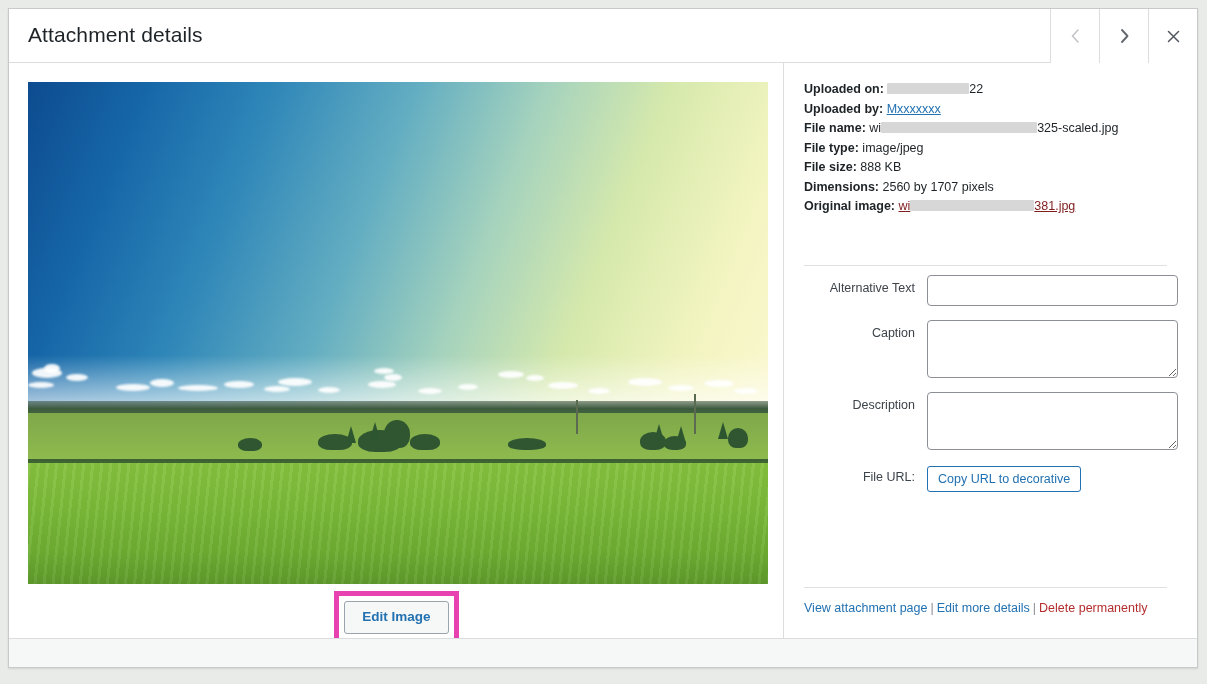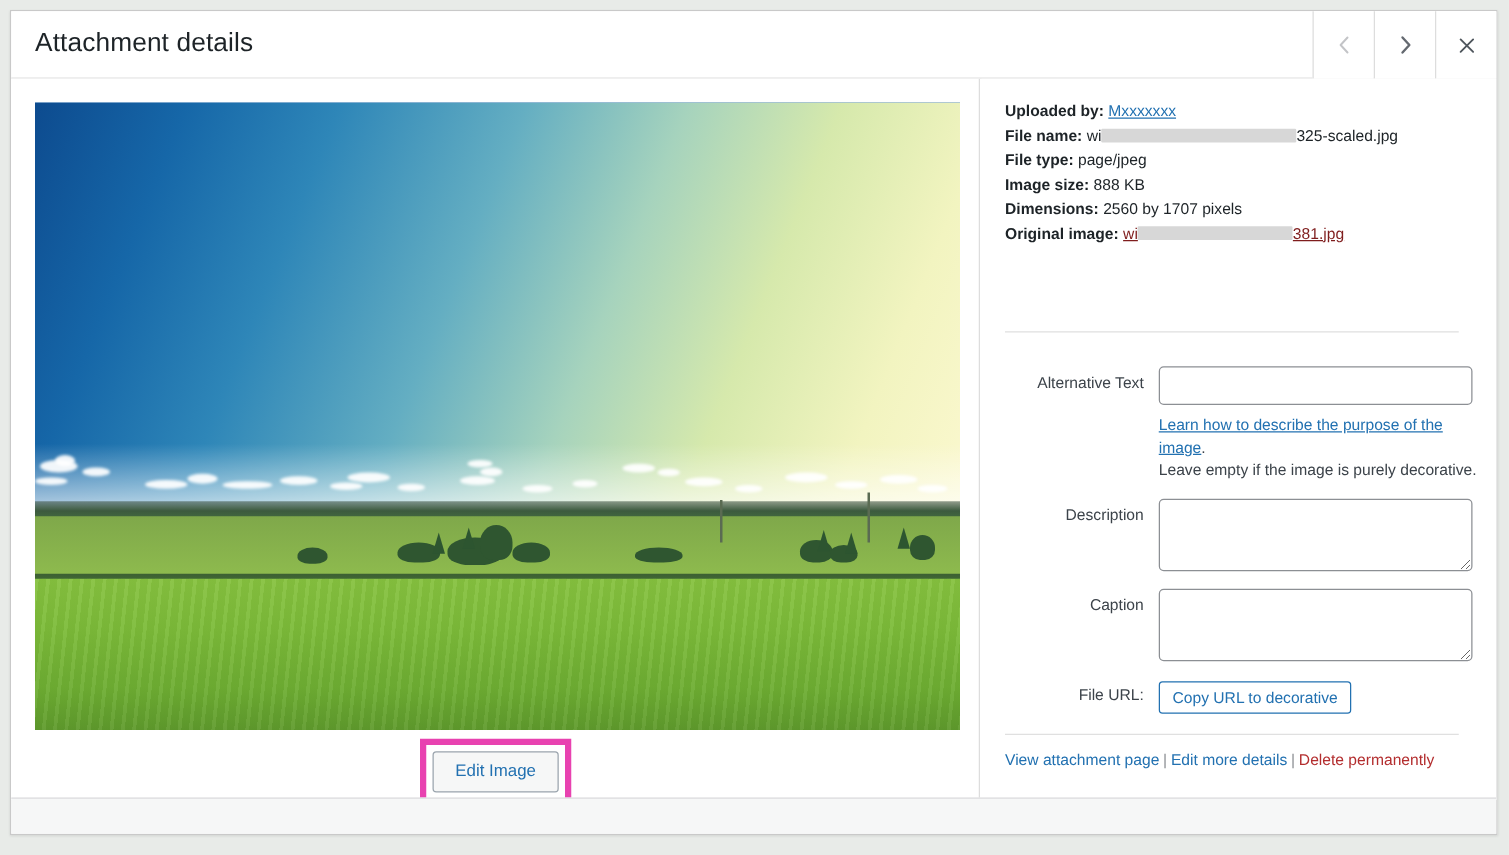--- a/index.html
+++ b/index.html
@@ -200,20 +200,21 @@
     min-width: 85px;
     padding: 6px 17px;
     font-size: 13.5px;
     color: #2271b1;
     background: #f6f7f7;
     border: 1px solid #9aa4ad;
     border-radius: 3px;
     cursor: pointer;
     font-family: "Liberation Sans", sans-serif;
     line-height: 1.4;
+    font-weight: bold;
   }
 
   
   .meta {
     position: absolute;
     left: 19px; top: 18px;
     width: 380px;
     font-size: 12.5px;
     color: #1d2327;
     line-height: 1.32;
@@ -240,21 +241,21 @@
     position: absolute;
     left: 19px; top: 202px;
     width: 363px;
     height: 1px;
     background: #e0e0e0;
   }
 
   
   .form {
     position: absolute;
-    left: 0; top: 230px;
+    left: 0; top: 212px;
     width: 100%;
   }
   .frow {
     display: flex;
     align-items: flex-start;
     margin-bottom: 14px;
     padding-right: 12px;
   }
   .flabel {
     width: 142px;
@@ -451,76 +452,76 @@
         <div class="hl-box">
           <button class="btn-editimage">Edit Image</button>
         </div>
       </div>
     </div>
 
     <div class="pane-right">
 
       <div class="meta">
         <div>
+          <strong>Uploaded on:</strong>
+          <span class="redact r-date"></span><span>22</span>
+        </div>
+        <div>
           <strong>Uploaded by:</strong>
           <a class="lnk" href="#">Mxxxxxxx</a>
         </div>
         <div>
           <strong>File name:</strong>
           <span>wi</span><span class="redact r-file"></span><span>325-scaled.jpg</span>
         </div>
         <div>
           <strong>File type:</strong>
-          <span>page/jpeg</span>
-        </div>
-        <div>
-          <strong>Image size:</strong>
+          <span>image/jpeg</span>
+        </div>
+        <div>
+          <strong>File size:</strong>
           <span>888 KB</span>
         </div>
         <div>
           <strong>Dimensions:</strong>
           <span>2560 by 1707 pixels</span>
         </div>
         <div>
           <strong>Original image:</strong>
           <a class="lnk-orig" href="#"><span>wi</span><span class="redact r-orig"></span><span>381.jpg</span></a>
         </div>
       </div>
 
       <div class="meta-rule"></div>
 
       <div class="form">
 
         <div class="frow">
           <div class="flabel">Alternative Text</div>
           <div class="fctl">
             <input class="inp" type="text" value="" style="">
-            <div class="helptext">
-              <a href="#">Learn how to describe the purpose of the image</a><span>.</span><br>
-              <span>Leave empty if the image is purely decorative.</span>
-            </div>
           </div>
         </div>
 
+
+        <div class="frow" style="margin-top:10px;">
+          <div class="flabel">Caption</div>
+          <div class="fctl">
+            <textarea class="ta" style=""></textarea>
+          </div>
+        </div>
 
         <div class="frow" style="margin-top:10px;">
           <div class="flabel">Description</div>
           <div class="fctl">
             <textarea class="ta" style=""></textarea>
           </div>
         </div>
 
         <div class="frow" style="margin-top:10px;">
-          <div class="flabel">Caption</div>
-          <div class="fctl">
-            <textarea class="ta" style=""></textarea>
-          </div>
-        </div>
-
-        <div class="frow" style="margin-top:10px;">
           <div class="flabel">File URL:</div>
           <div class="fctl">
             <button class="btn-copy">Copy URL to decorative</button>
           </div>
         </div>
 
       </div>
 
       <div class="actions-rule"></div>
 

